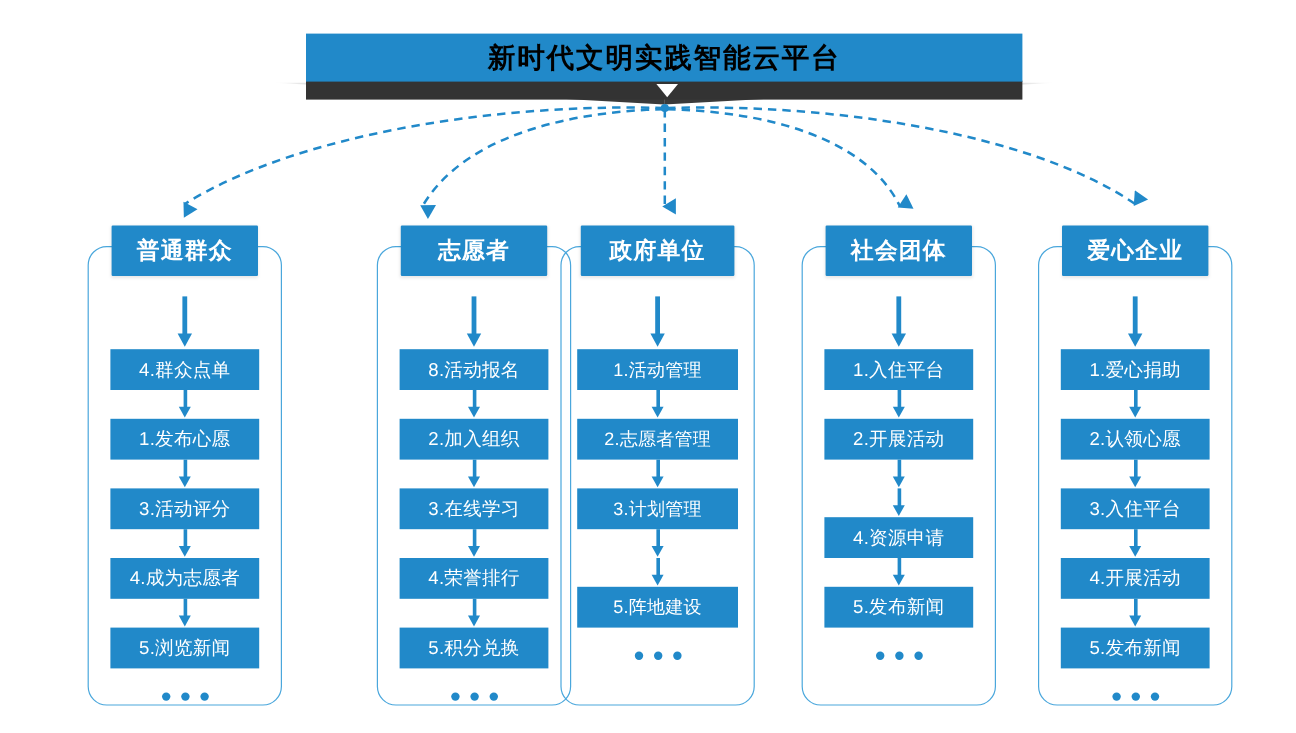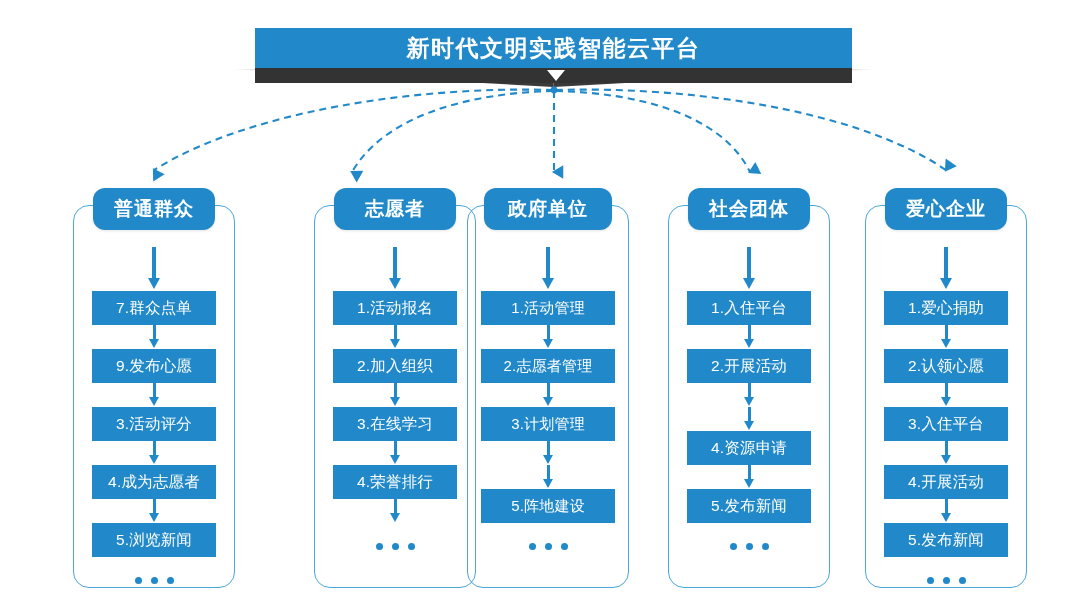--- a/index.html
+++ b/index.html
@@ -15,21 +15,21 @@
 
   
   .banner-wrap{position:absolute;left:255px;top:28px;width:597px;height:40px;}
   .banner{
     position:absolute;left:0;top:0;width:100%;height:100%;
     background:#2189c9;
     display:flex;align-items:center;justify-content:center;
     box-sizing:border-box;
   }
   .banner-title{
-    color:#ffffff;
+    color:#000000;
     font-size:23px;
     font-weight:bold;
     letter-spacing:1.5px;
     line-height:1;
     white-space:nowrap;
   }
   .ribbon{
     position:absolute;left:228px;top:67px;width:651px;height:22px;
     pointer-events:none;
   }
@@ -48,21 +48,21 @@
   .col-frame{
     position:absolute;left:0;top:0;width:100%;height:100%;
     border:1.6px solid #4aa7dc;
     border-radius:16px;
     box-sizing:border-box;
     background:transparent;
   }
   .col-head{
     position:absolute;left:20px;top:-17px;width:122px;height:42px;
     background:#2189c9;
-    border-radius:12px;
+    border-radius:1px;
     display:flex;align-items:center;justify-content:center;
     color:#ffffff;font-size:19px;font-weight:bold;letter-spacing:1px;
     white-space:nowrap;
     box-shadow:0 1px 3px rgba(0,0,0,.10);
   }
   .col-body{
     position:absolute;left:0;top:42px;width:100%;
     display:flex;flex-direction:column;align-items:center;
   }
   .node{
@@ -146,26 +146,26 @@
   </svg>
 
   <div class="col" id="col0" style="left:73px;">
       <div class="col-frame"></div>
       <div class="col-head">普通群众</div>
       <div class="col-body">
         <div class="connector lead">
           <span class="stem"></span>
           <span class="head"></span>
         </div>
-        <div class="node">7.群众点单</div>
-        <div class="connector">
-          <span class="stem"></span>
-          <span class="head"></span>
-        </div>
-        <div class="node">9.发布心愿</div>
+        <div class="node">4.群众点单</div>
+        <div class="connector">
+          <span class="stem"></span>
+          <span class="head"></span>
+        </div>
+        <div class="node">1.发布心愿</div>
         <div class="connector">
           <span class="stem"></span>
           <span class="head"></span>
         </div>
         <div class="node">3.活动评分</div>
         <div class="connector">
           <span class="stem"></span>
           <span class="head"></span>
         </div>
         <div class="node">4.成为志愿者</div>
@@ -182,40 +182,41 @@
       </div>
     </div>
   <div class="col" id="col1" style="left:270px;margin-left:44px;">
       <div class="col-frame"></div>
       <div class="col-head">志愿者</div>
       <div class="col-body">
         <div class="connector lead">
           <span class="stem"></span>
           <span class="head"></span>
         </div>
-        <div class="node">1.活动报名</div>
+        <div class="node">8.活动报名</div>
         <div class="connector">
           <span class="stem"></span>
           <span class="head"></span>
         </div>
         <div class="node">2.加入组织</div>
         <div class="connector">
           <span class="stem"></span>
           <span class="head"></span>
         </div>
         <div class="node">3.在线学习</div>
         <div class="connector">
           <span class="stem"></span>
           <span class="head"></span>
         </div>
         <div class="node">4.荣誉排行</div>
         <div class="connector">
           <span class="stem"></span>
           <span class="head"></span>
         </div>
+        <div class="node">5.积分兑换</div>
         <div class="dots" title="...">
           <i></i>
           <i></i>
           <i></i>
         </div>
       </div>
     </div>
   <div class="col wide" id="col2" style="left:467px;">
       <div class="col-frame"></div>
       <div class="col-head">政府单位</div>

